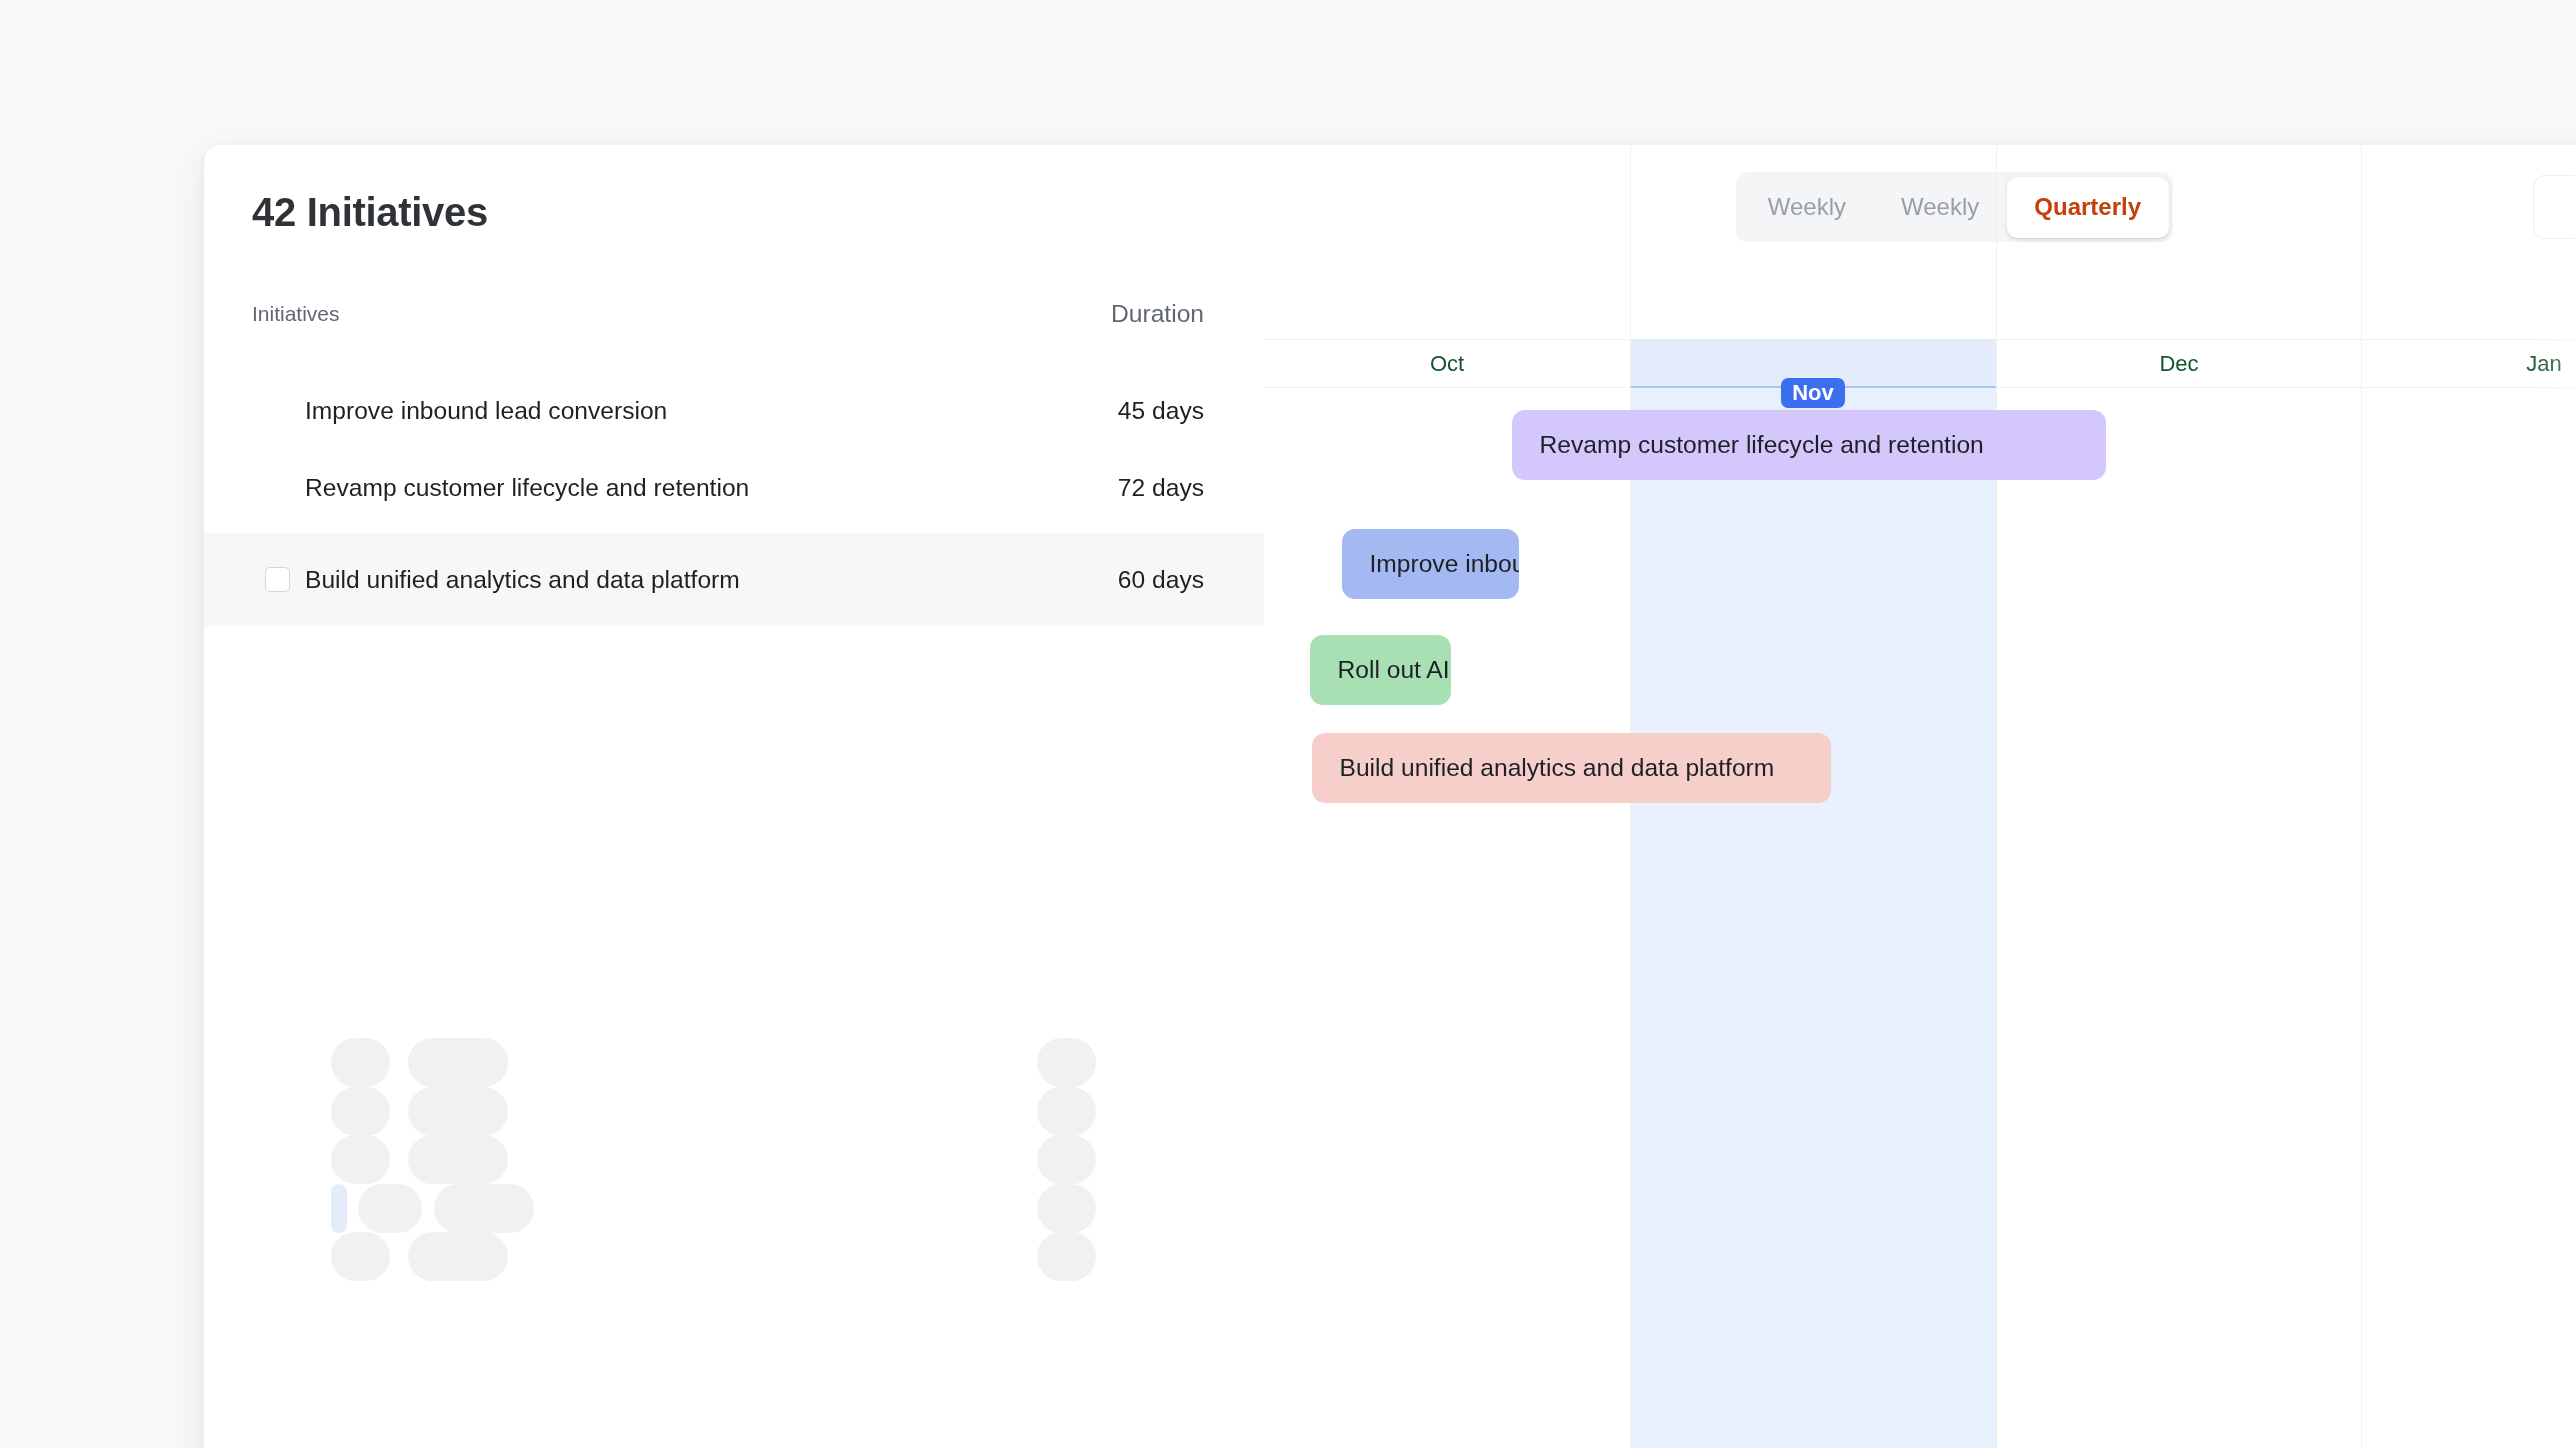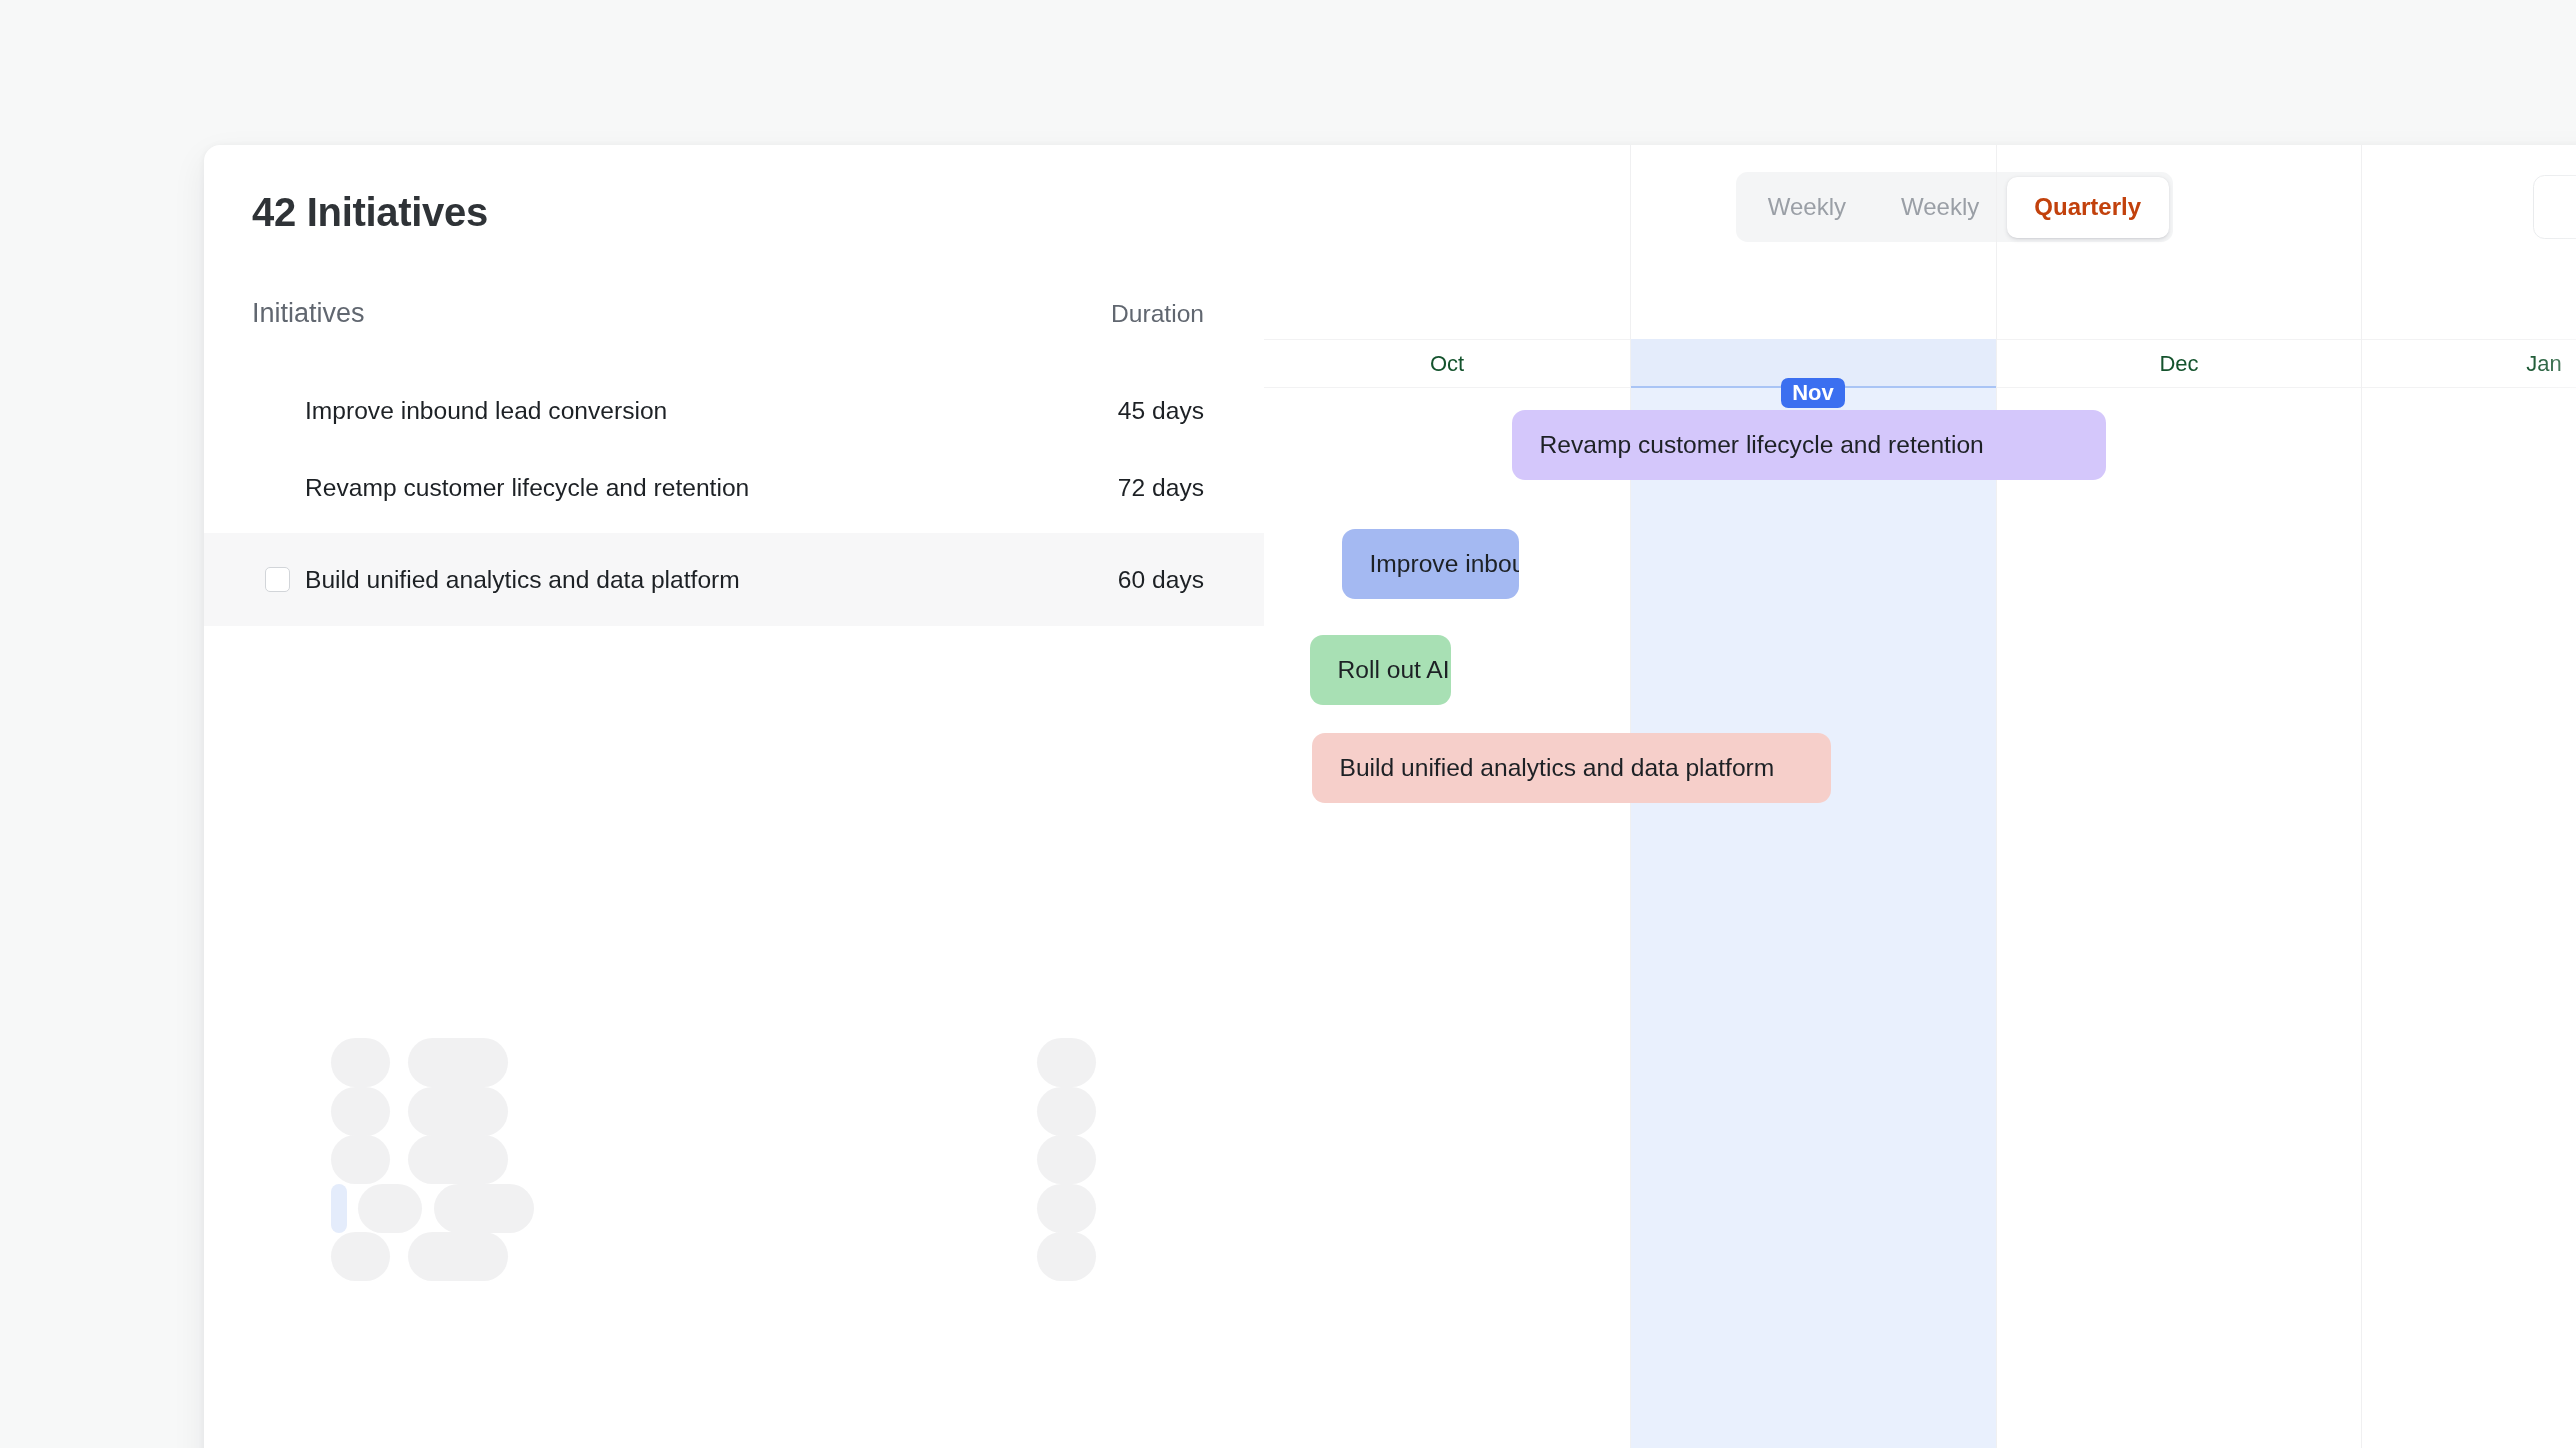--- a/index.html
+++ b/index.html
@@ -116,21 +116,21 @@
     position: absolute;
     left: 0; top: 0;
     width: 100%;
     height: 69px;
     display: flex;
     align-items: center;
   }
   #list-header .col-initiatives {
     position: absolute;
     left: 48px;
-    font-size: 27px;
+    font-size: 21px;
     color: #616770;
     white-space: nowrap;
   }
   #list-header .col-duration {
     position: absolute;
     left: 768px;
     width: 232px;
     text-align: right;
     font-size: 24.6px;
     color: #616770;

